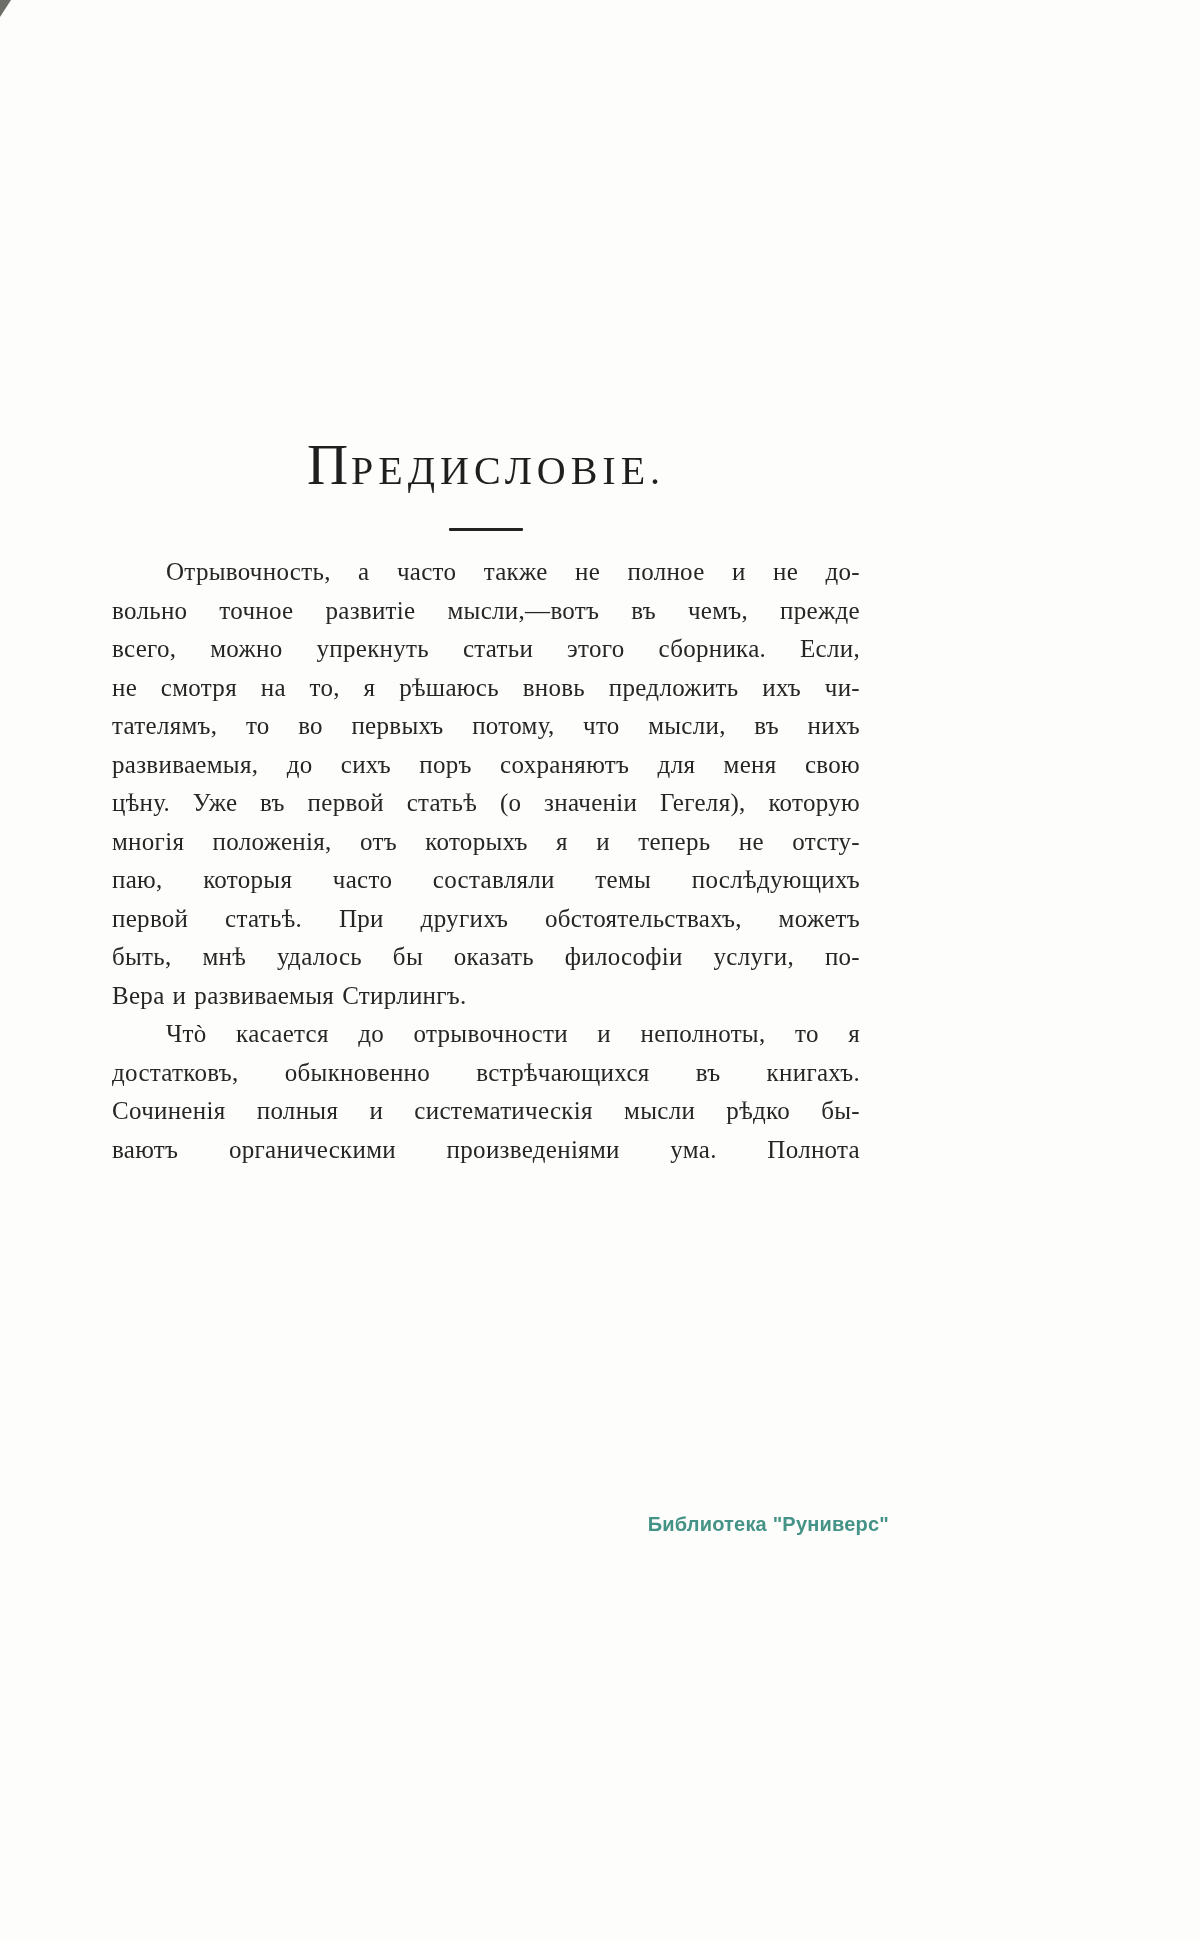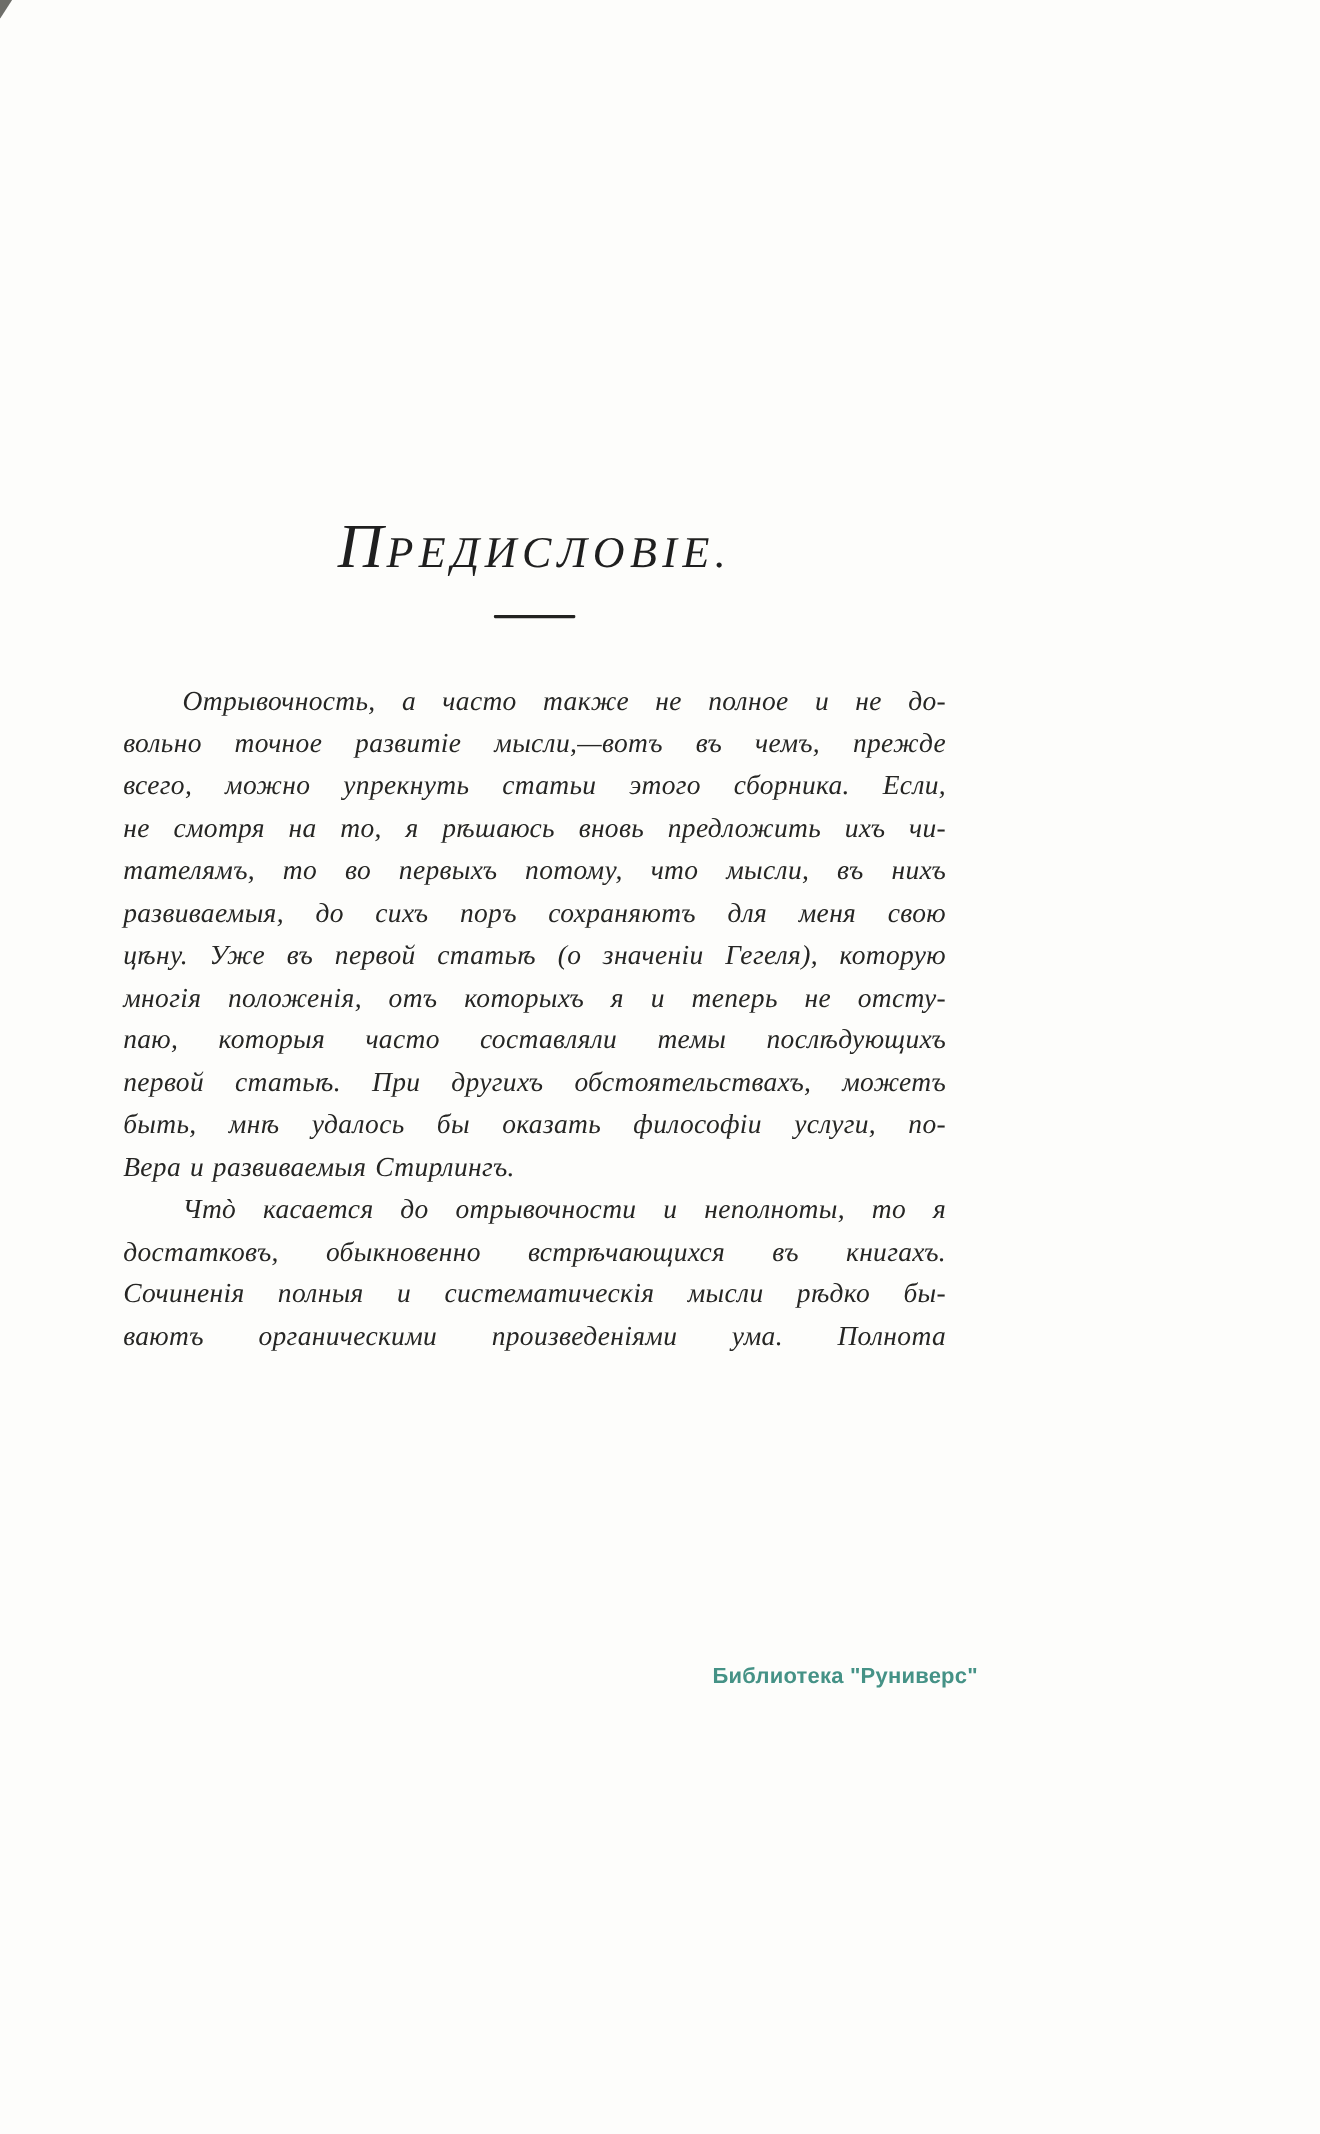--- a/index.html
+++ b/index.html
@@ -20,23 +20,22 @@
     position: absolute;
     left: 0; top: 0;
     width: 11px; height: 17px;
     background: #55554f;
     clip-path: polygon(0 0, 100% 0, 0 100%);
     opacity: 0.85;
   }
   .content {
     position: absolute;
     left: 112px;
-    top: 468px;
+    top: 436px;
     width: 748px;
-    font-style: italic;
   }
   .title {
     text-align: center;
     font-weight: 400;
     font-size: 40px;
     line-height: 58px;
     letter-spacing: 5px;
     color: #1f1f1f;
     white-space: nowrap;
   }
@@ -45,21 +44,21 @@
     letter-spacing: 3px;
   }
   .rule {
     width: 74px;
     height: 3px;
     background: #222220;
     margin: 28px auto 0 auto;
     border-radius: 1px;
   }
   .body-text {
-    margin-top: 57px;
+    margin-top: 22px;
     font-size: 25px;
     line-height: 38.5px;
     color: #262624;
   }
   .line {
     text-align: justify;
     text-align-last: justify;
     letter-spacing: 0.3px;
     word-spacing: 1.5px;
     height: 38.5px;

